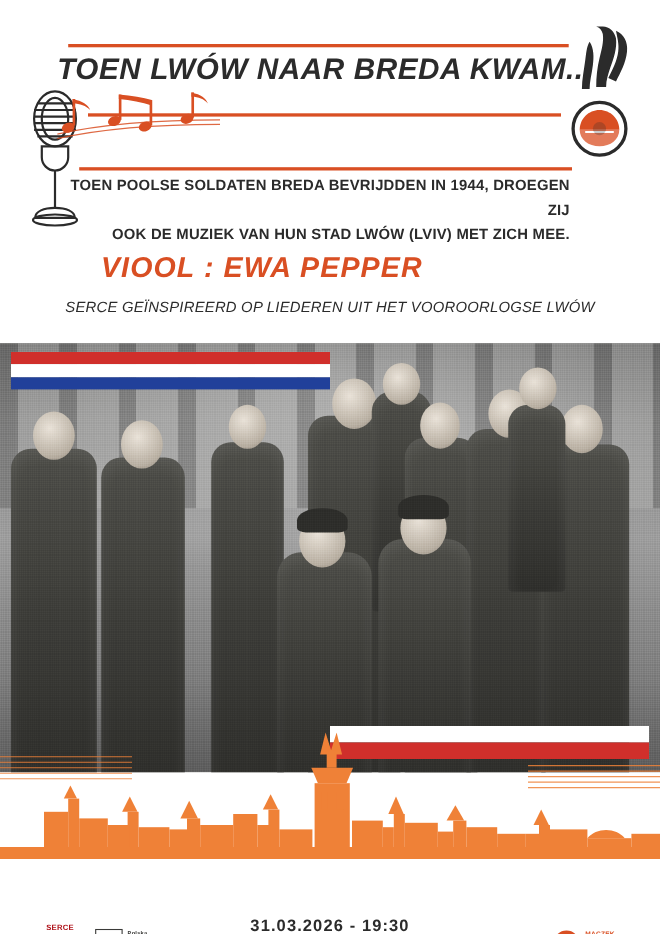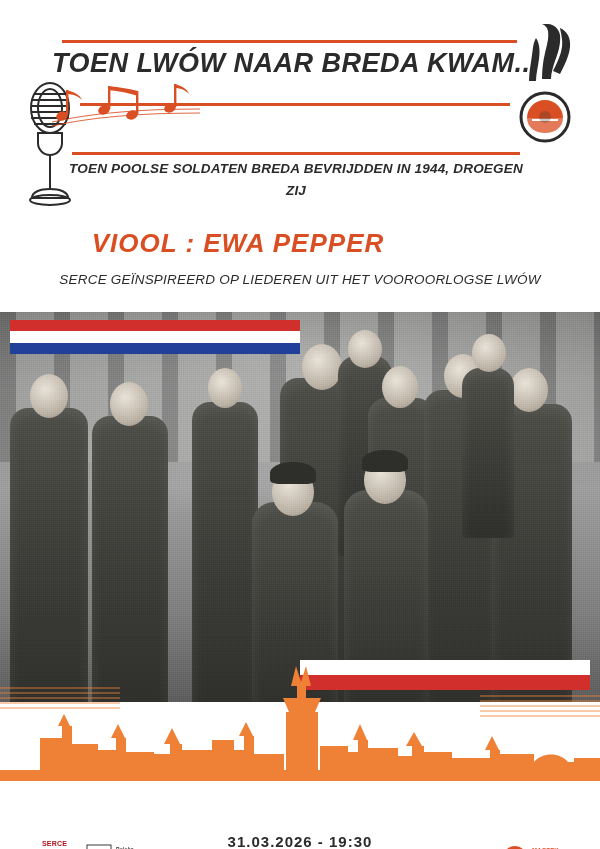--- a/index.html
+++ b/index.html
@@ -61,25 +61,24 @@
   }
   .rule-sub {
     position: absolute;
     left: 72px; top: 152px;
     width: 448px; height: 3px;
     background: #d94f23;
   }
 
   .blurb {
     position: absolute;
-    left: 62px; top: 158px;
+    left: 50px; top: 158px;
     width: 468px;
-    text-align: center;
+    text-align: right;
     font-size: 13.5px;
-    font-style: italic;
     font-weight: bold;
     color: #2b2b2b;
     line-height: 1.62;
     letter-spacing: 0.2px;
   }
 
   .performer {
     position: absolute;
     left: 0; top: 228px;
     width: 476px;
@@ -283,20 +282,21 @@
       </g>
     </svg>
 
     <div class="rule-top"></div>
     <div class="title-main">TOEN LWÓW NAAR BREDA KWAM...</div>
     <div class="rule-mid"></div>
     <div class="rule-sub"></div>
 
     <div class="blurb">
       <div>TOEN POOLSE SOLDATEN BREDA BEVRIJDDEN IN 1944, DROEGEN ZIJ</div>
+      <div>OOK DE MUZIEK VAN HUN STAD LWÓW (LVIV) MET ZICH MEE.</div>
     </div>
 
     <div class="performer">VIOOL : EWA PEPPER</div>
     <div class="performer-sub">SERCE GEÏNSPIREERD OP LIEDEREN UIT HET VOOROORLOGSE LWÓW</div>
 
     <svg class="emblem" viewBox="0 0 86 124">
       <g fill="#2b2b2b">
         <path d="M48 2c6 0 11 5 12 11 1 9-2 18-5 26-2 6-4 12-4 18h-9c0-9 1-18 3-26 2-8 4-15 3-22-1-4-3-6-6-7z"></path>
         <path d="M60 6c7 3 11 10 10 19-1 10-6 19-10 27l-7-3c4-8 8-16 9-24 1-7-1-13-2-19z"></path>
         <path d="M36 16c4 6 4 14 3 21-1 8-3 15-3 22h-7c0-9 2-18 3-26 1-6 1-12 4-17z"></path>

